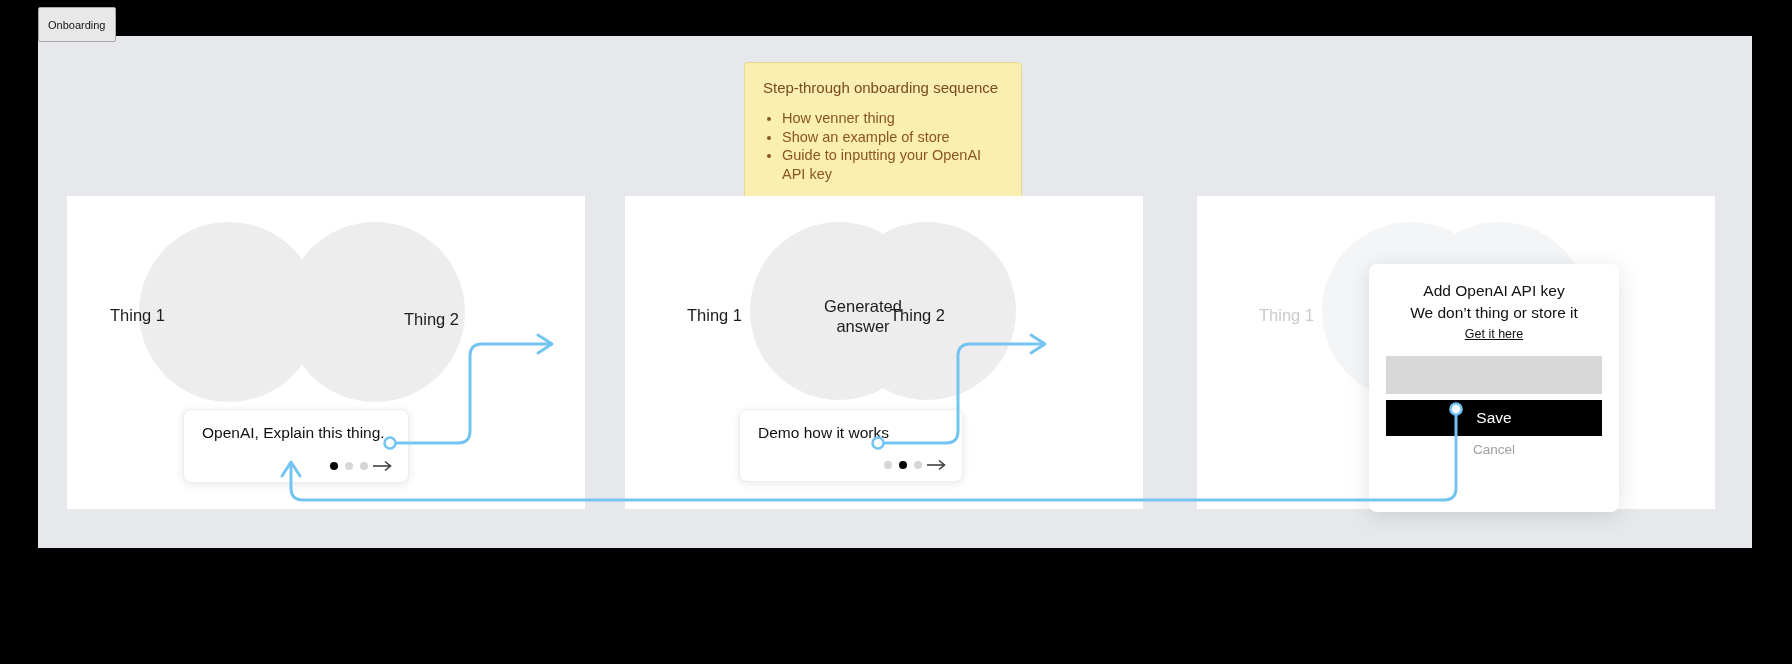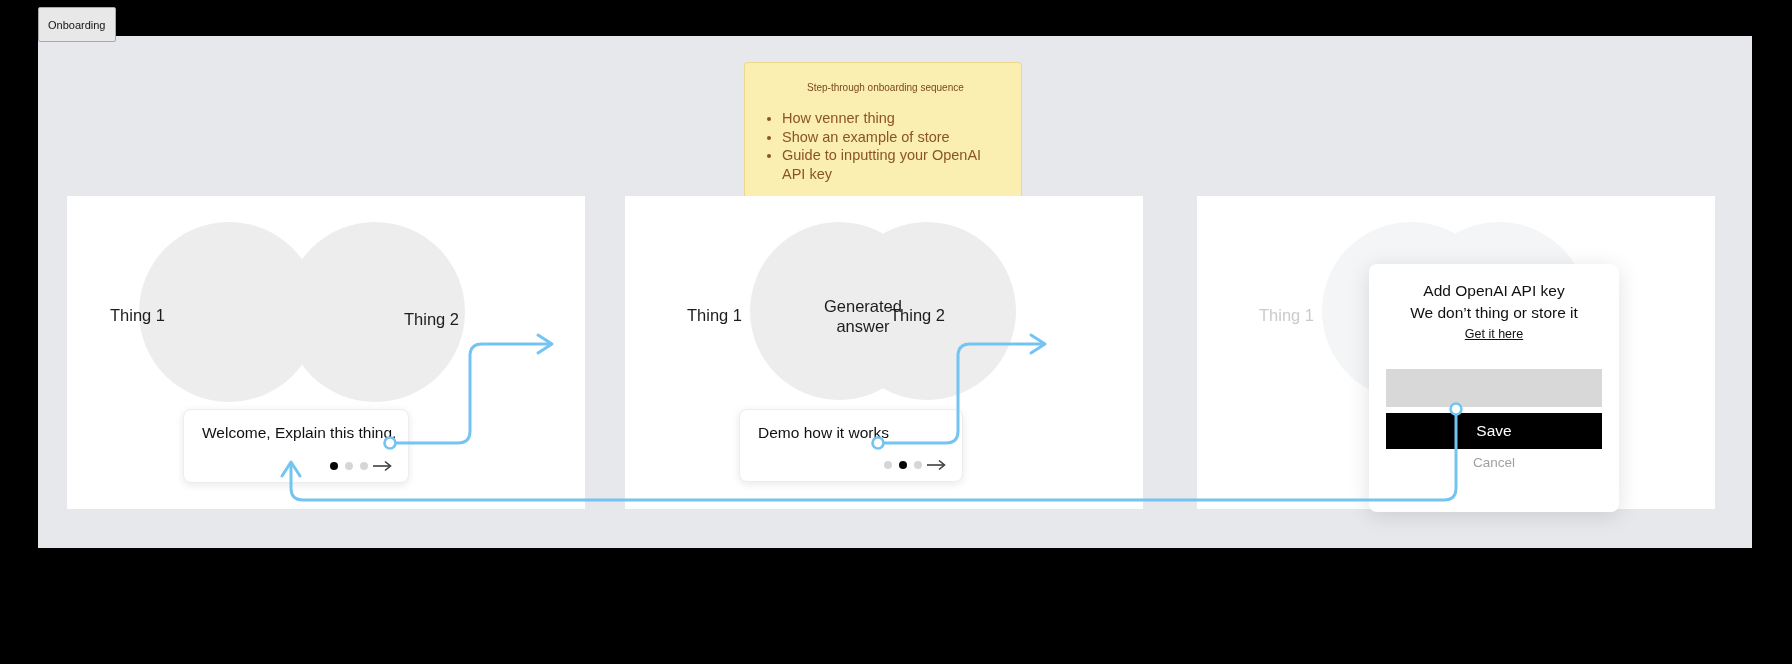--- a/index.html
+++ b/index.html
@@ -55,25 +55,24 @@
     top: 26px;
     width: 278px;
     padding: 15px 18px 18px 18px;
     box-sizing: border-box;
     background: #faeeb0;
     border: 1px solid #ead98c;
     border-radius: 4px;
     color: #7a4a20;
   }
   .note-title {
-    font-size: 10px;
+    font-size: 15px;
     line-height: 19px;
     margin-bottom: 12px;
     color: #7a4a20;
-    margin-left: 44px;
   }
   .note-list {
     margin: 0;
     padding-left: 19px;
     list-style: disc;
   }
   .note-list li {
     font-size: 14.5px;
     line-height: 18.5px;
     color: #8a5522;
@@ -204,21 +203,21 @@
     color: #111111;
   }
   .modal-sub {
     font-size: 15.5px;
     line-height: 22px;
     text-align: center;
     color: #111111;
   }
   .modal-link {
     display: block;
-    margin: 3px auto 17px auto;
+    margin: 3px auto 4px auto;
     font-size: 12.5px;
     text-align: center;
     color: #111111;
     text-decoration: underline;
     width: fit-content;
     cursor: pointer;
   }
   .modal-input {
     margin-top: 11px;
     height: 38px;
@@ -282,21 +281,21 @@
 
     <div class="card" id="card-1">
       <div class="venn">
         <div class="venn-circle c-left"></div>
         <div class="venn-circle c-right"></div>
       </div>
       <div class="venn-label lbl-left">Thing 1</div>
       <div class="venn-label lbl-right">Thing 2</div>
 
       <div class="prompt-box">
-        <div class="prompt-text">Welcome, Explain this thing.</div>
+        <div class="prompt-text">OpenAI, Explain this thing.</div>
         <div class="dots">
           <span class="dot active"></span>
           <span class="dot"></span>
           <span class="dot"></span>
         </div>
         <svg class="next-arrow" viewBox="0 0 24 14">
           <path d="M0 7 H17" stroke="#3f3f3f" stroke-width="1.6" fill="none"></path>
           <path d="M12 2.5 L17.5 7 L12 11.5" stroke="#3f3f3f" stroke-width="1.6" fill="none"></path>
         </svg>
       </div>

